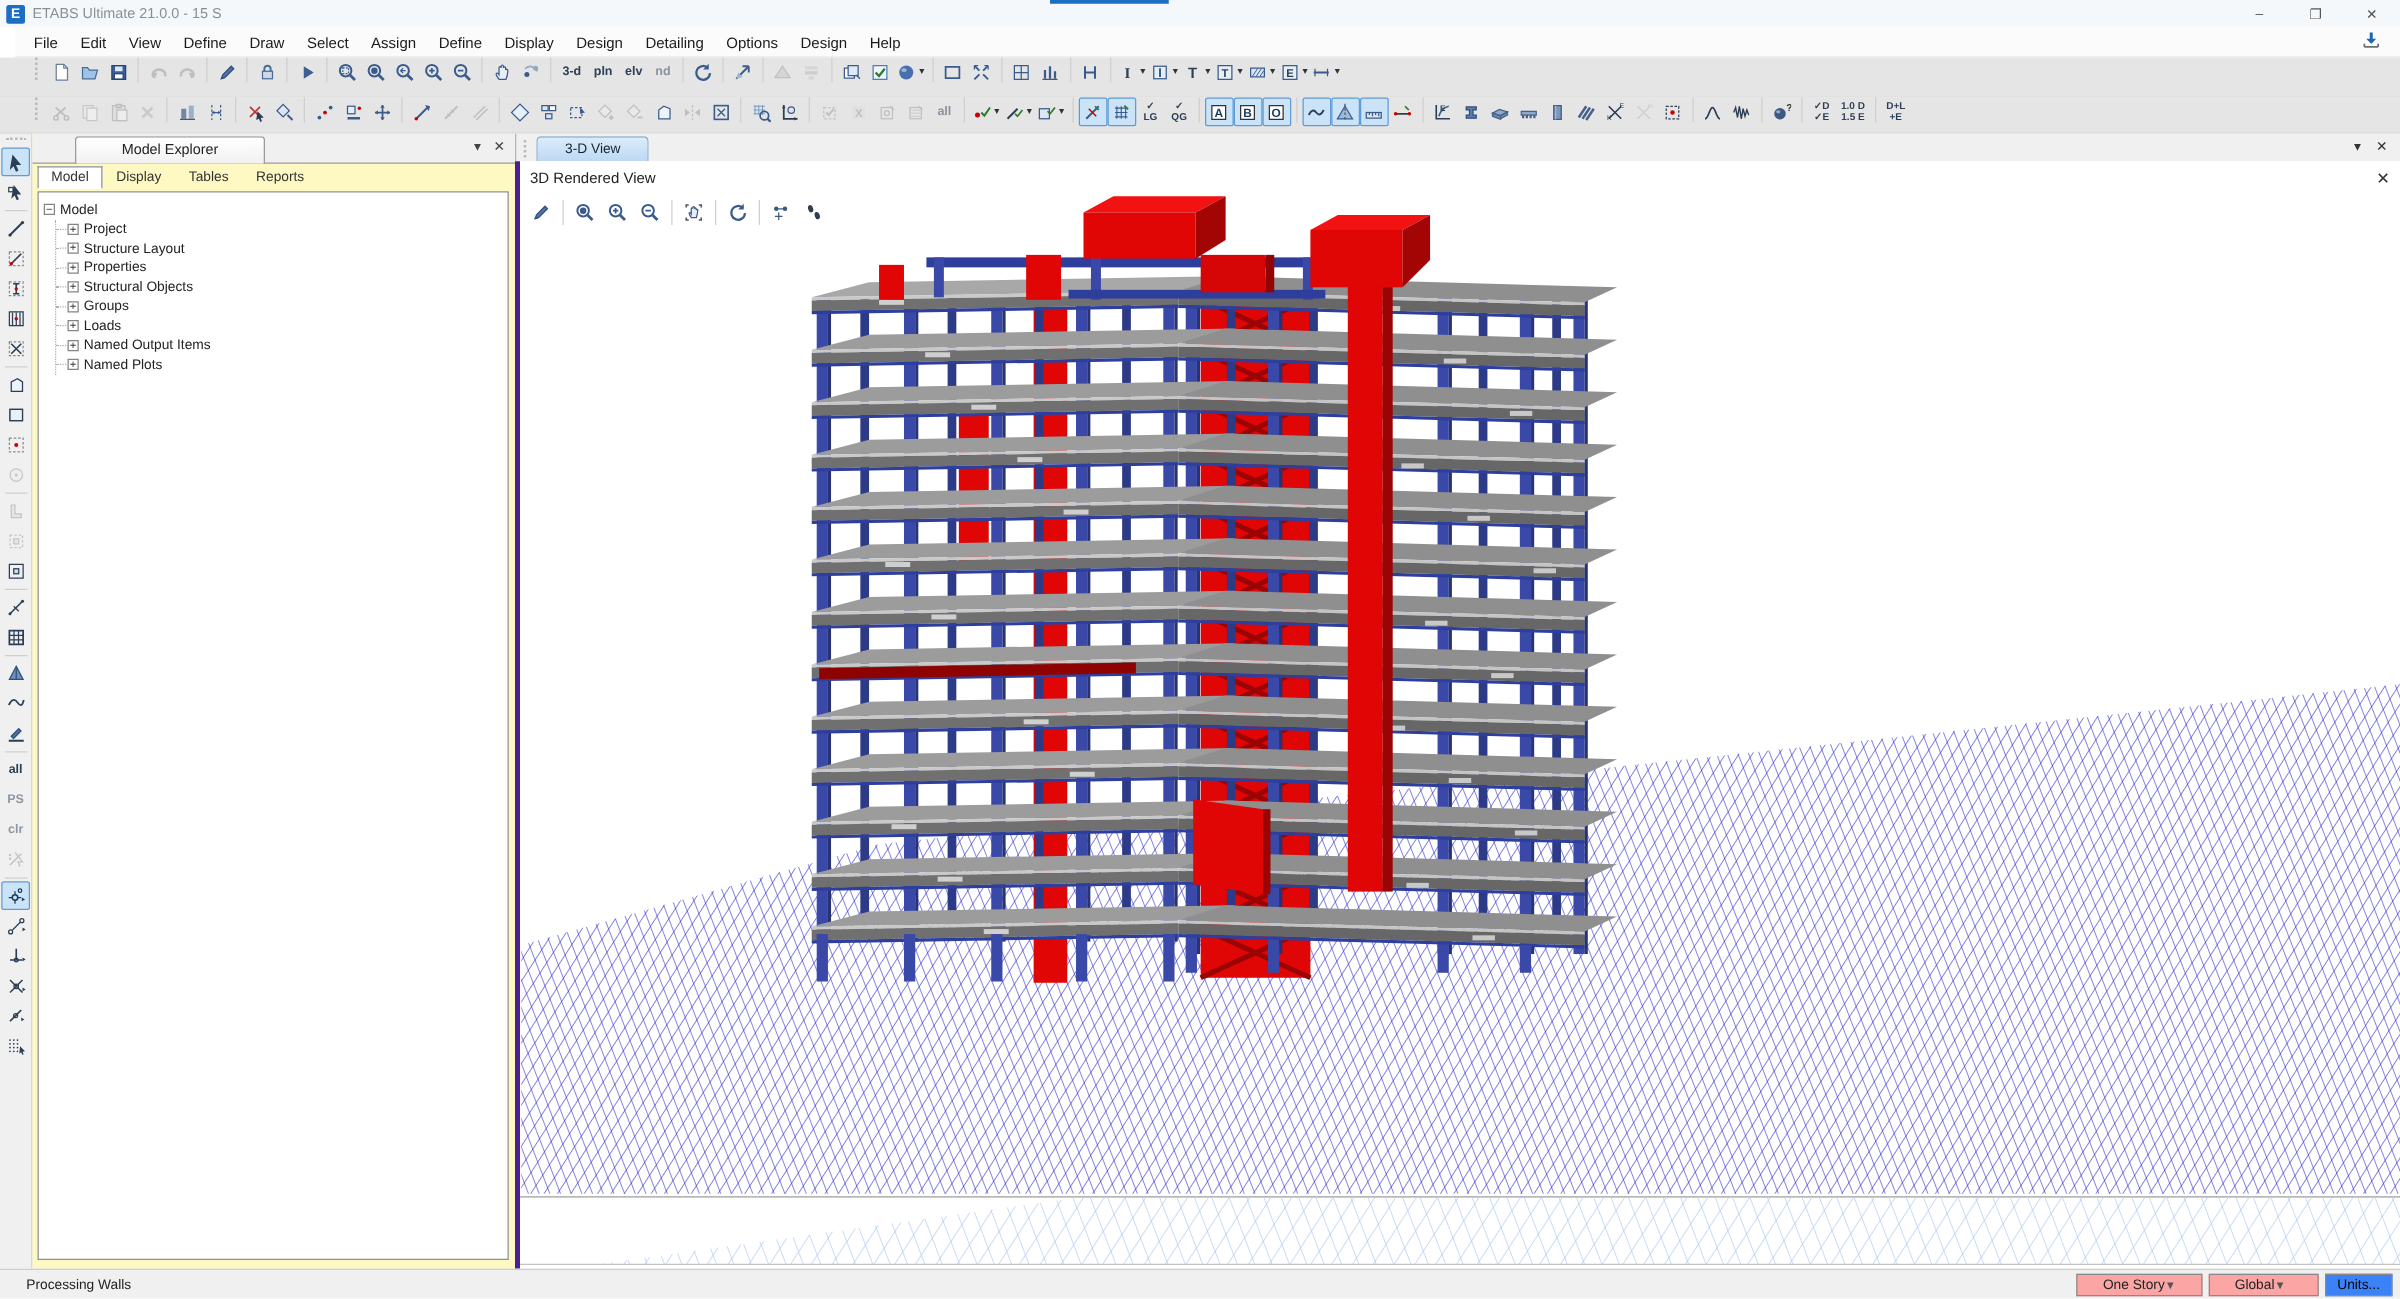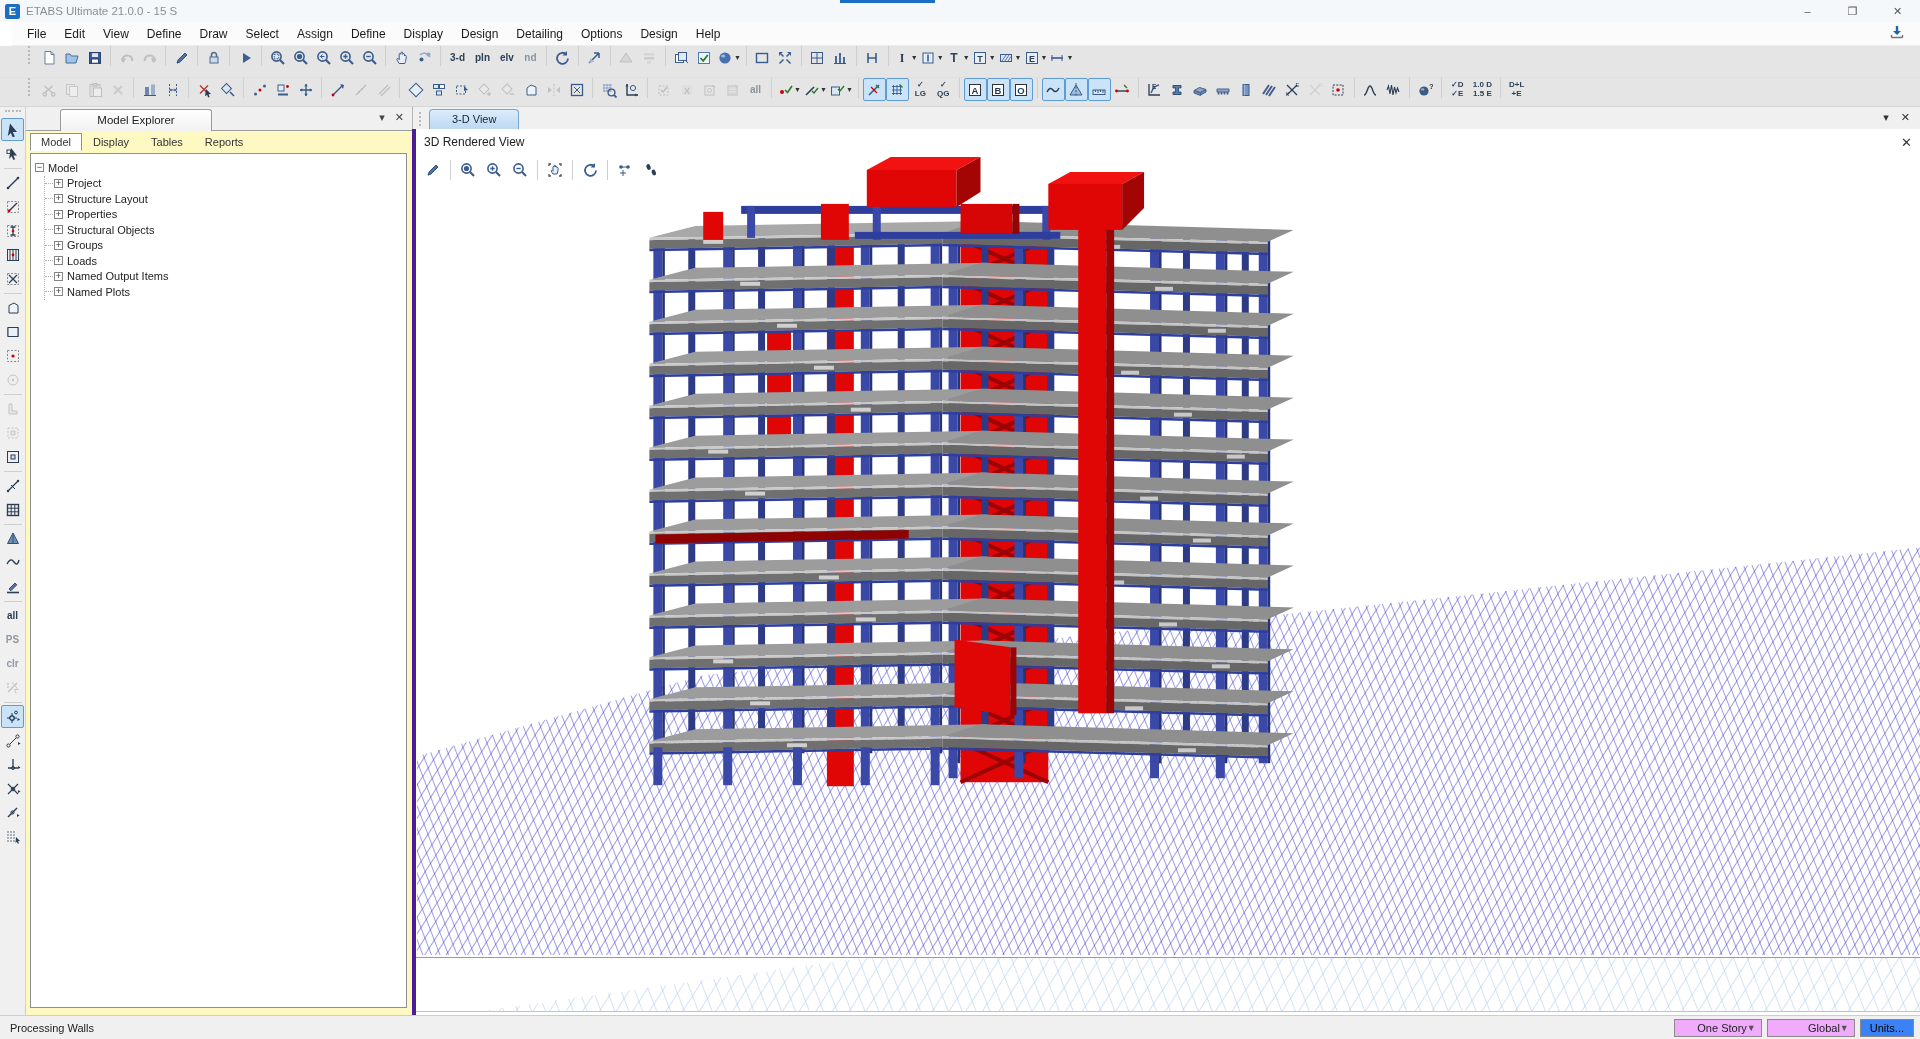--- a/index.html
+++ b/index.html
@@ -58,23 +58,23 @@
   .rv{position:absolute;top:0;left:0;right:0;height:829px;background:#fff;border-bottom:1px solid #9a9a9a}
   #scene{position:absolute;top:0;left:0;width:100%;height:100%}
   .rv-head{position:absolute;top:0;left:0;right:0;height:26px;display:flex;align-items:center;padding:0 8px;z-index:3}
   .rv-title{font-size:12px;color:#222}
   .rv-close{margin-left:auto;color:#333;font-size:13px}
   .rv-tools{position:absolute;top:26px;left:4px;height:30px;display:flex;align-items:center;z-index:3}
   .rv-tools .tb{min-width:26px;height:26px}
   #undergrid{position:absolute;top:829px;left:0;width:100%;height:54px}
   
   .statusbar{position:absolute;bottom:0;left:0;right:0;height:24px;background:#f0f0f0;border-top:1px solid #cdcdcd;display:flex;align-items:center;font-size:11px;color:#222}
-  .sb-msg{margin-left:10px}
+  .sb-msg{margin-left:21px}
   .sb-right{margin-left:auto;display:flex;align-items:center;gap:5px;margin-right:6px}
-  .sb-select{height:18px;min-width:88px;background:#f0abfc;border:1px solid #8a8a8a;display:flex;align-items:center;justify-content:flex-end;padding:0 5px;font-size:11px}
+  .sb-select{height:18px;min-width:88px;background:#fca5a5;border:1px solid #8a8a8a;display:flex;align-items:center;justify-content:flex-start;padding:0 20px;font-size:11px}
   .sb-select i{font-style:normal;color:#555;font-size:9px}
   .sb-btn{height:18px;border:1px solid #8a8a8a;background:#3b82f6;font-size:11px;padding:0 9px;font-family:"Liberation Sans",sans-serif}
 </style>
 </head>
 <body>
 
 <div class="titlebar">
   <span class="appicon">E</span>
   <span class="apptitle">ETABS Ultimate 21.0.0 - 15 S</span>
   <span class="topline"></span>

